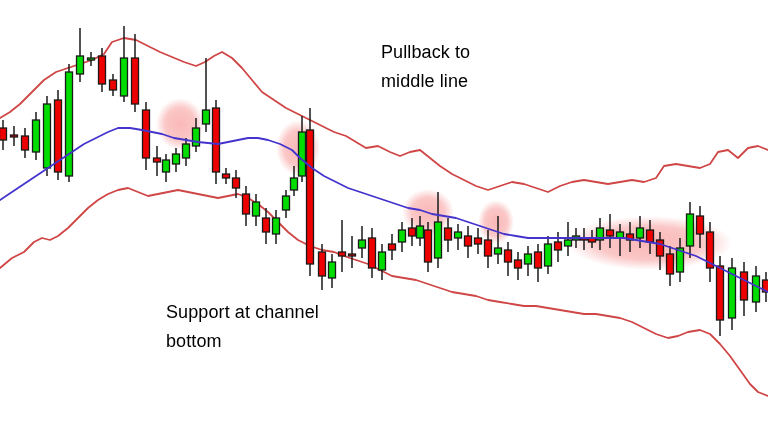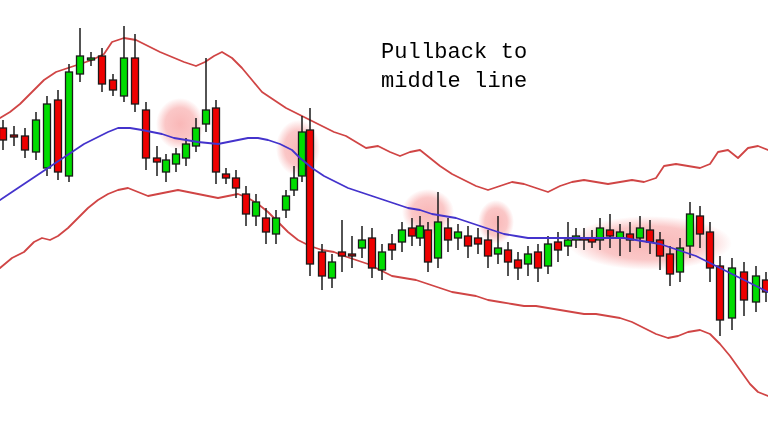--- a/index.html
+++ b/index.html
@@ -19,22 +19,22 @@
     position: absolute;
     left: 0;
     top: 0;
     width: 768px;
     height: 432px;
     display: block;
   }
   .annotation {
     position: absolute;
     color: #000000;
-    font-family: Liberation Mono, monospace;
-    font-size: 22px;
+    font-family: Liberation Sans, sans-serif;
+    font-size: 18px;
     line-height: 29px;
     font-weight: 400;
     white-space: pre-line;
     letter-spacing: 0.1px;
   }
   #annotation-pullback {
     left: 381px;
     top: 38px;
   }
   #annotation-support {
@@ -398,14 +398,16 @@
         </g>
       </g>
     <g id="midline-layer">
         <path d="M0 200 L12 192 L24 184 L36 176 L48 168 L60 160 L72 152 L84 144 L96 138 L108 132 L118 128 L130 128 L142 130 L152 132 L162 134 L174 138 L186 140 L198 142 L208 143 L218 144 L228 142 L238 140 L248 138 L258 138 L268 140 L280 144 L292 150 L300 158 L312 168 L324 176 L336 182 L348 188 L360 192 L372 196 L384 200 L396 204 L408 208 L420 210 L432 214 L444 216 L456 218 L468 222 L480 226 L492 230 L504 234 L516 236 L528 238 L540 238 L552 238 L564 238 L576 238 L588 238 L600 238 L612 238 L624 238 L636 240 L648 242 L660 244 L672 248 L684 252 L696 256 L708 262 L720 268 L732 274 L744 280 L756 286 L768 292" fill="none" stroke="#4433cc" stroke-width="1.8" stroke-linejoin="round" stroke-linecap="round"></path>
       </g>
   </svg>
 
   <div class="annotation" id="annotation-pullback">Pullback to
 middle line</div>
 
+  <div class="annotation" id="annotation-support">Support at channel
+bottom</div>
 
 </div>
 
 </body></html>

